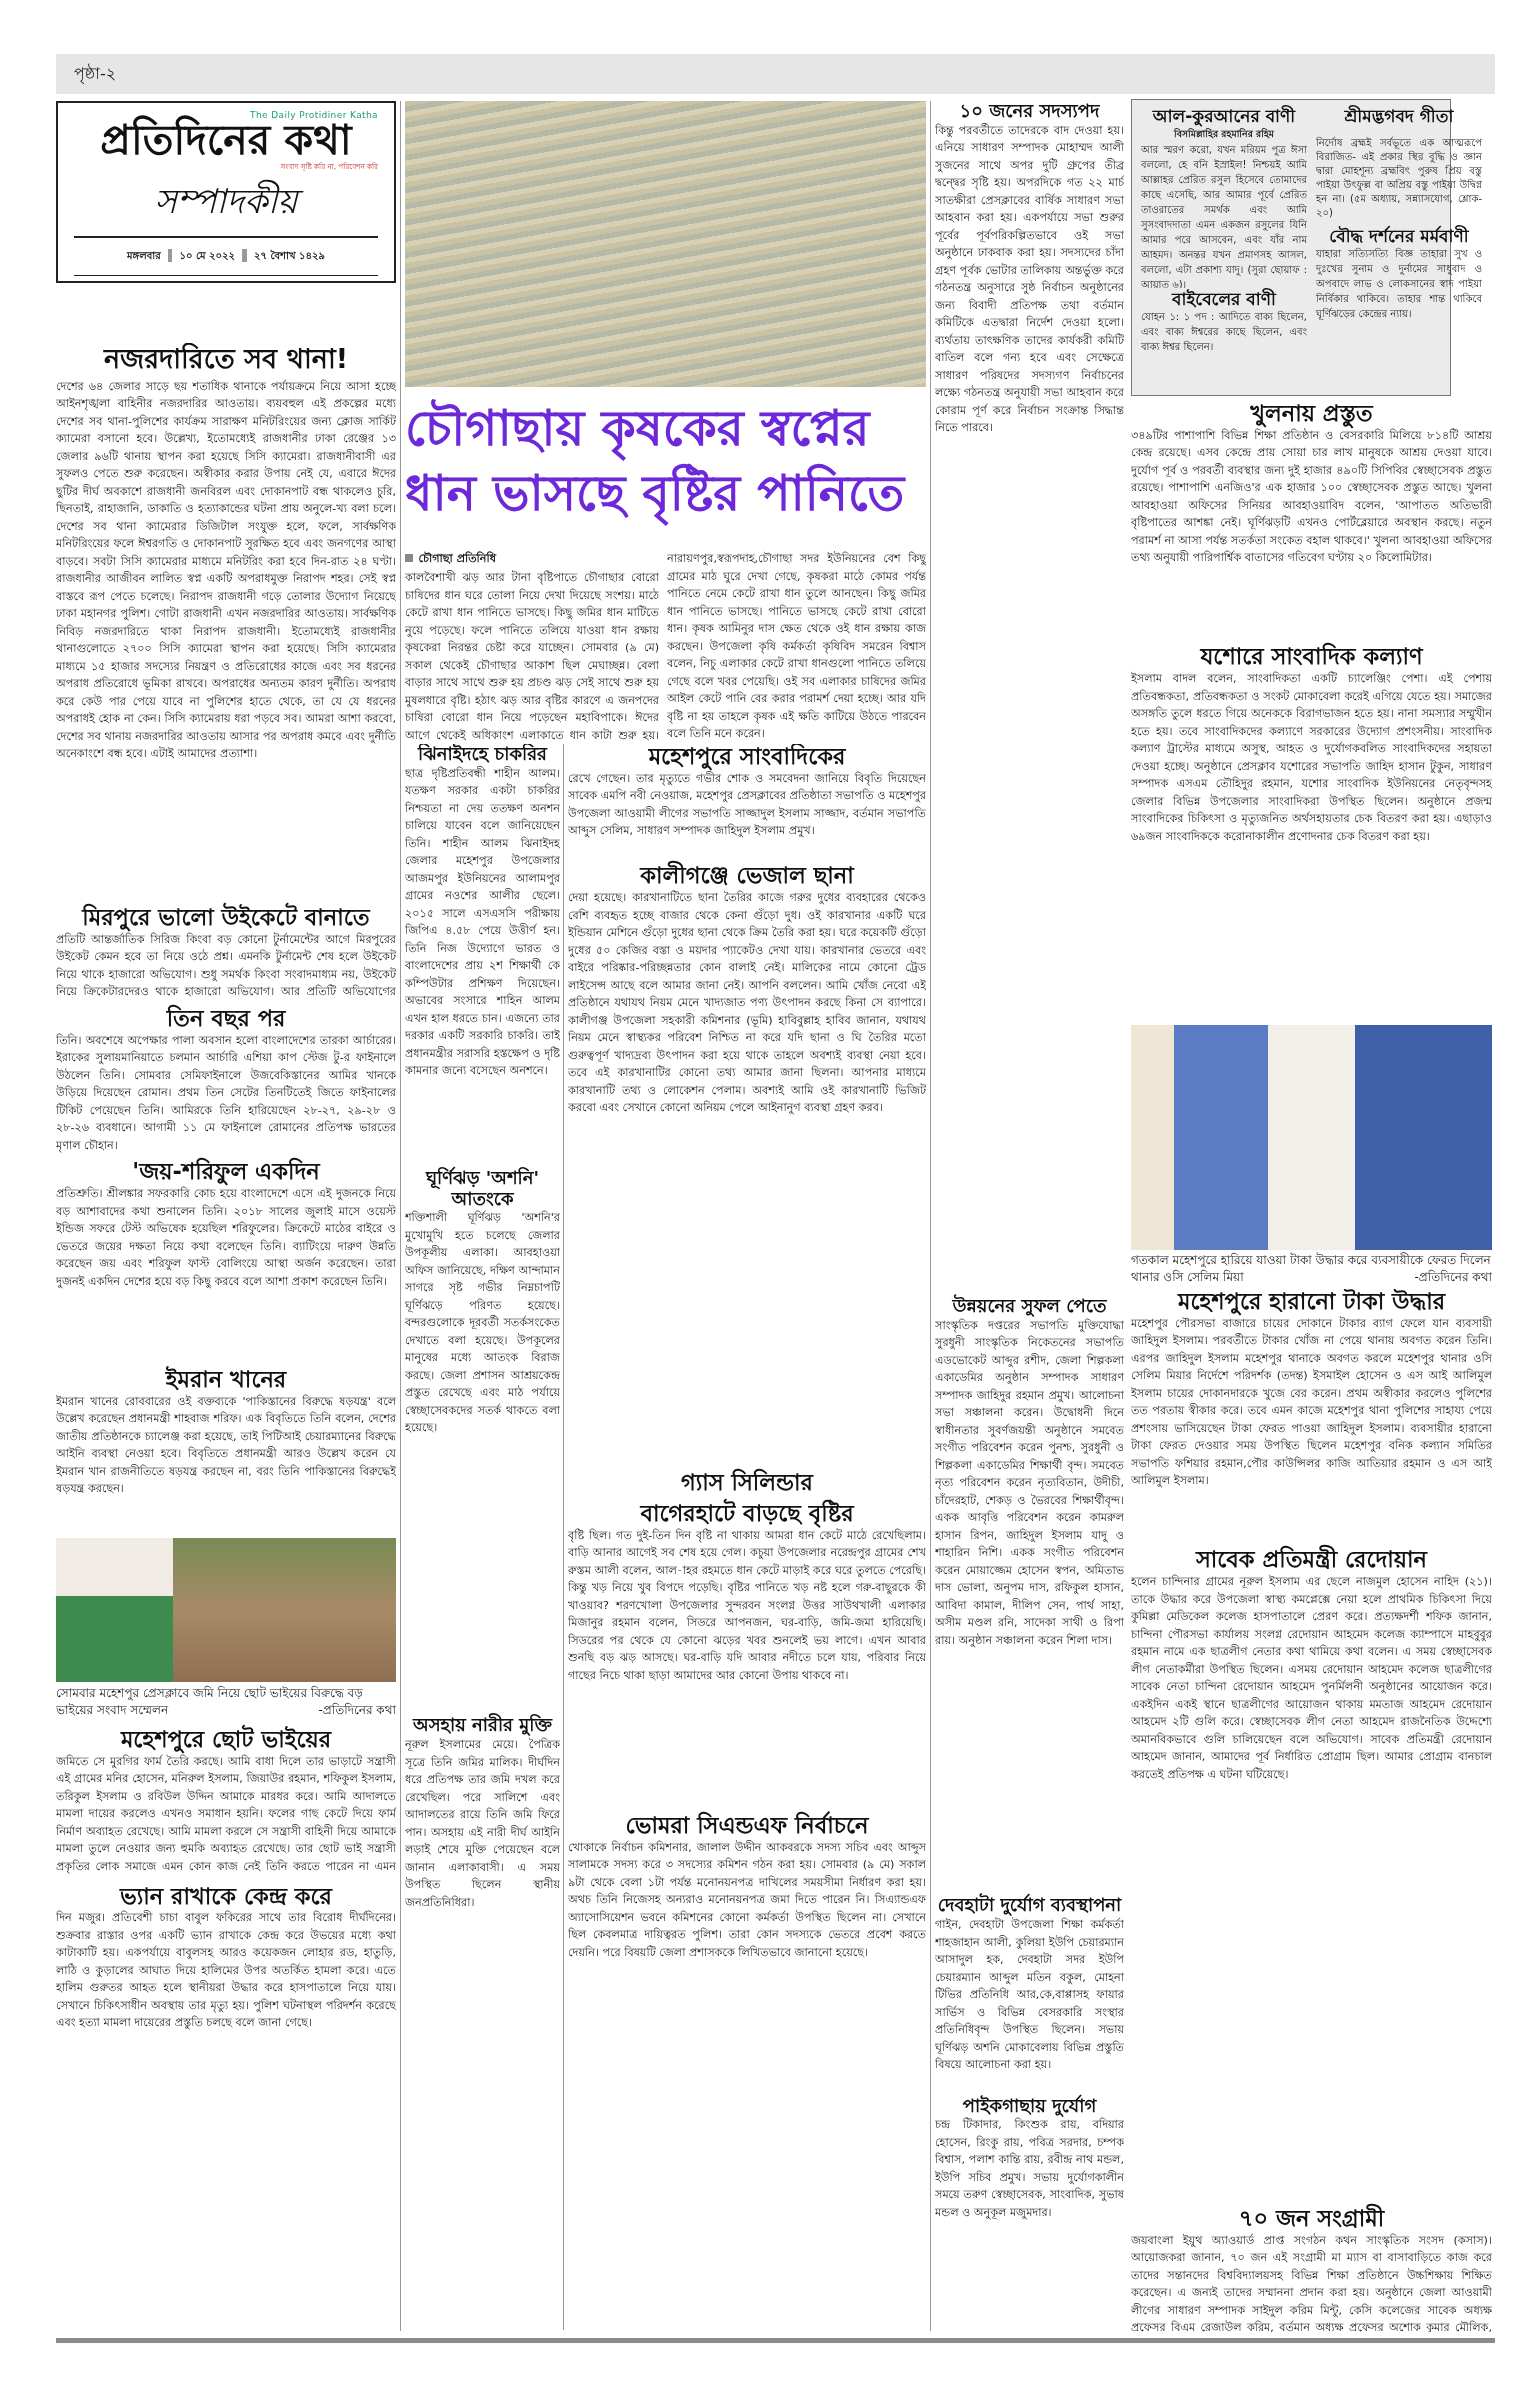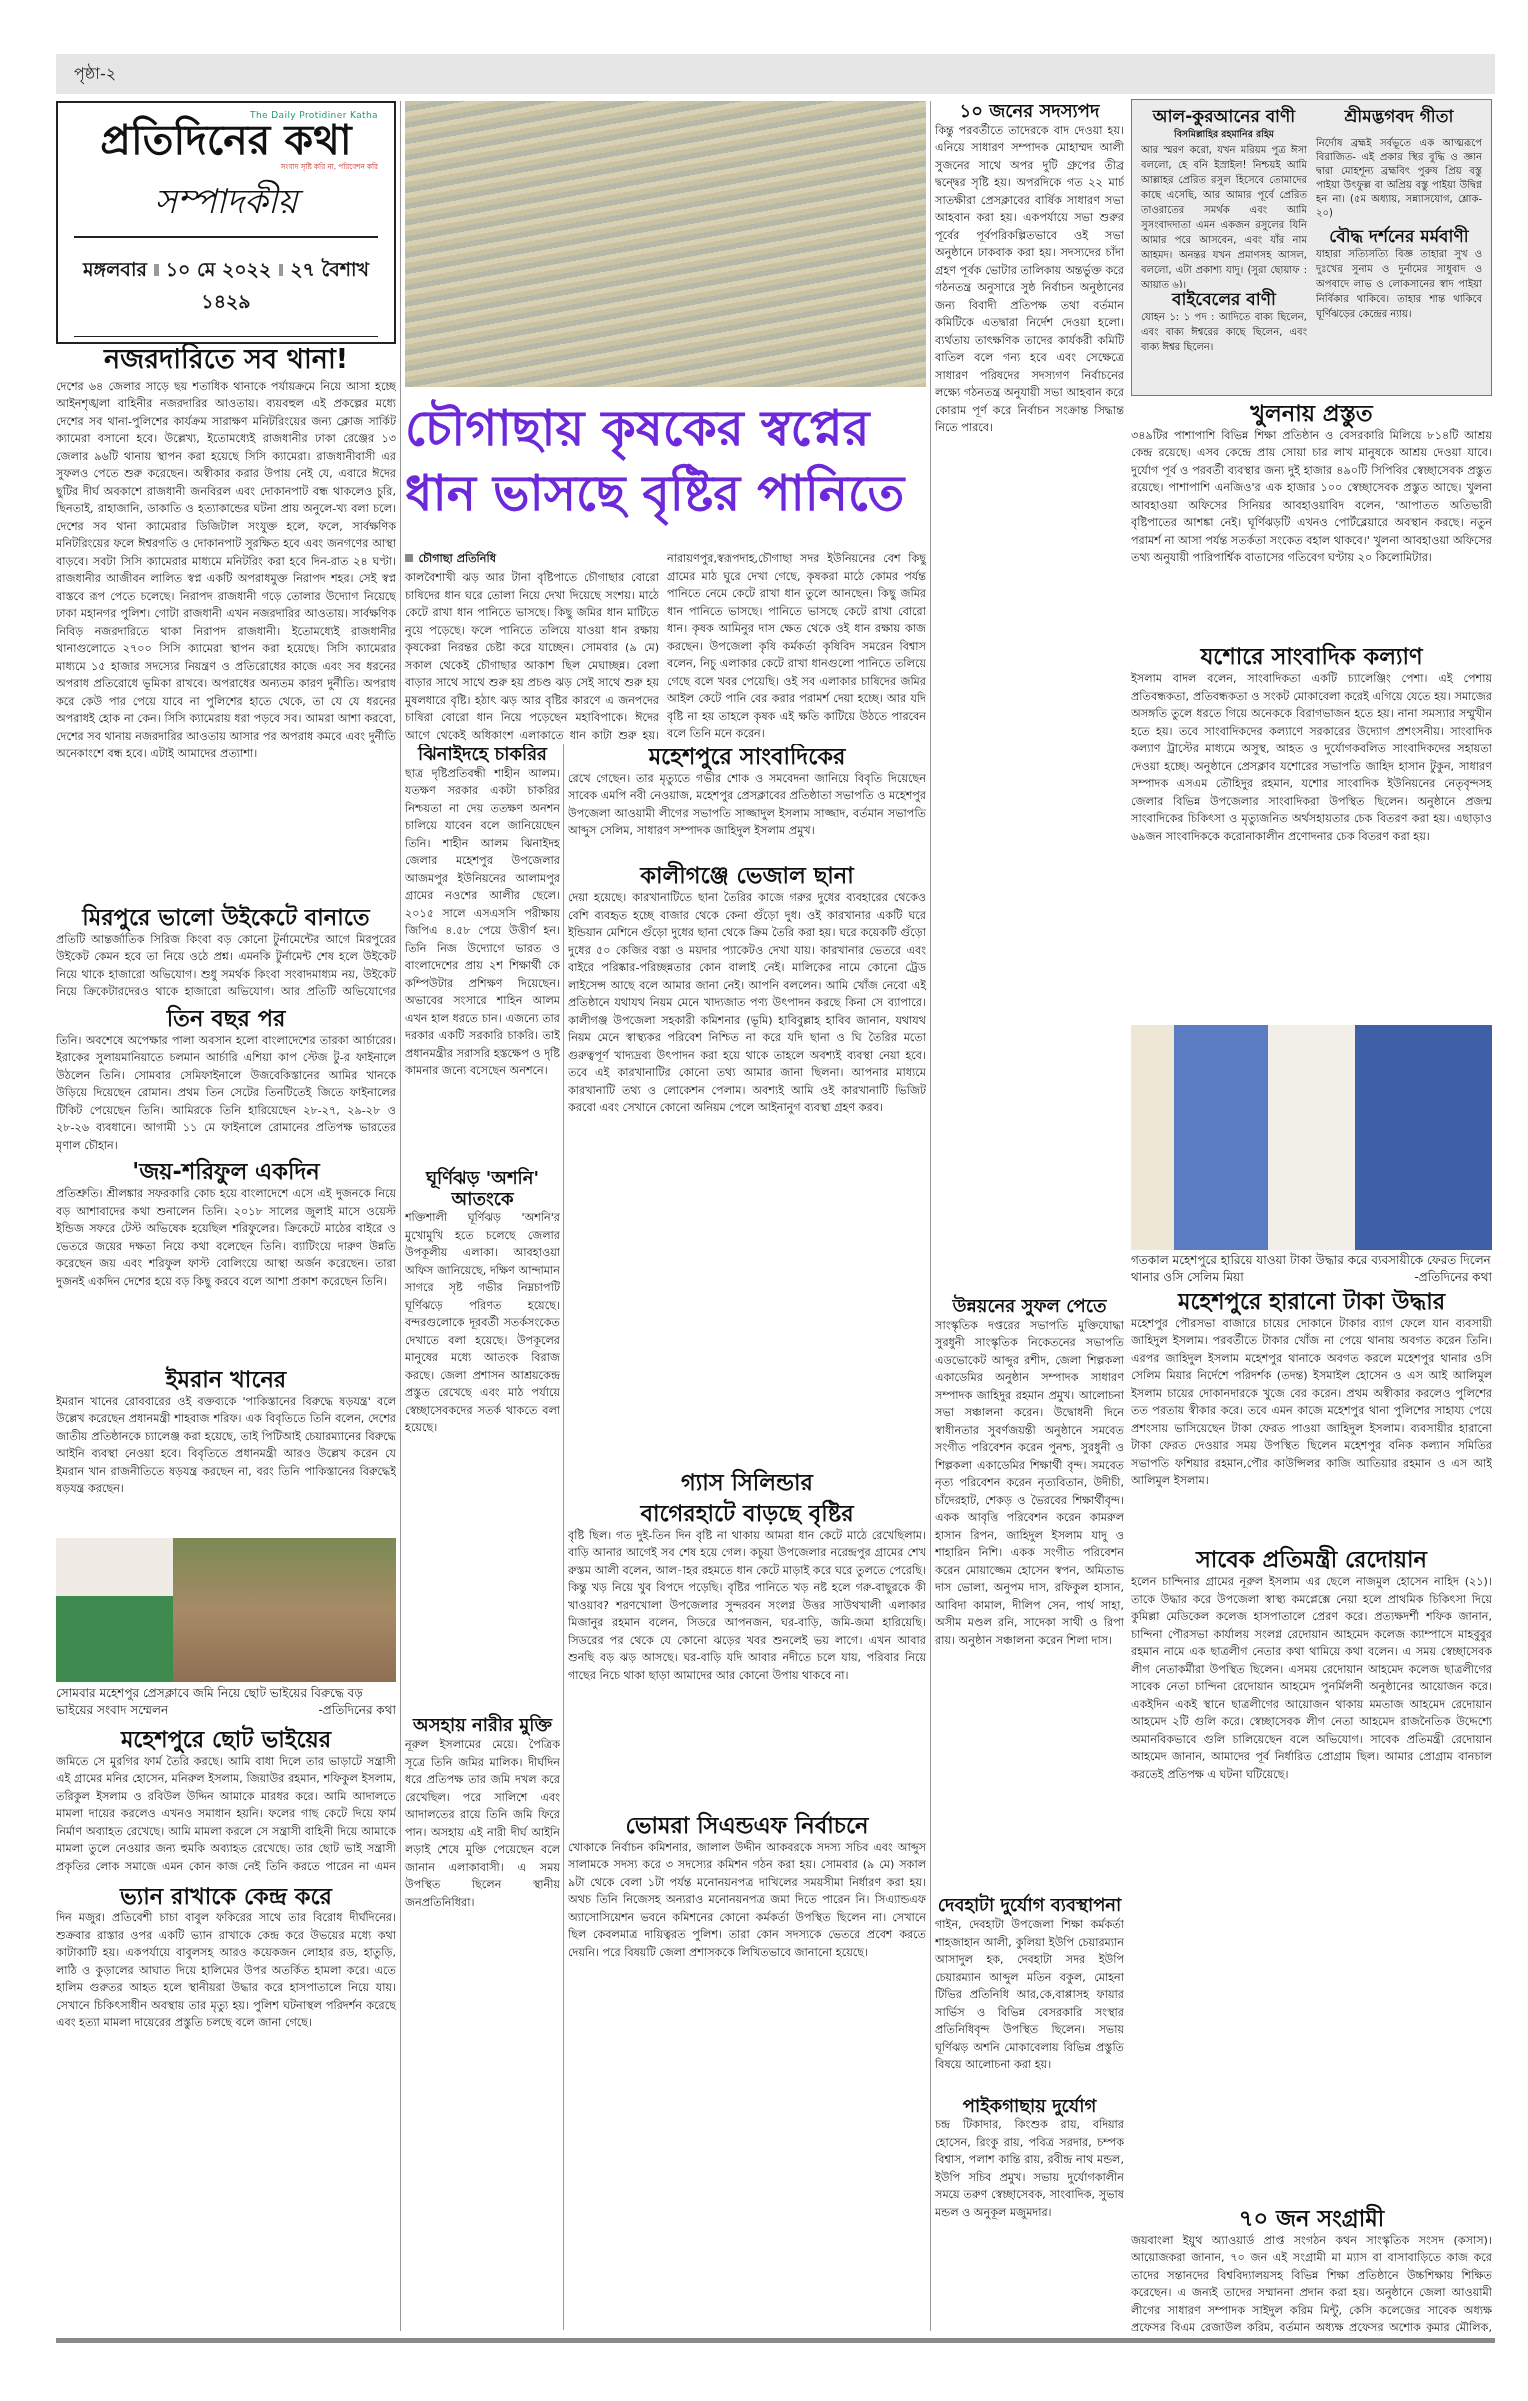--- a/index.html
+++ b/index.html
@@ -10,32 +10,32 @@
   .txt { font-size: 11.2px; line-height: 17.5px; text-align: justify; color: #222; }
   .hd { font-weight: bold; text-align: center; color: #111; line-height: 1.15; }
   .hd-lg { font-size: 27px; }
   .hd-md { font-size: 22.5px; }
   .hd-sm { font-size: 18px; }
   .masthead { position: absolute; left: 56px; top: 101px; width: 340px; border: 2.7px solid #222; padding: 7.2px 16px 5.4px; }
   .mh-en { font-size: 9px; color: #1e9e6f; text-align: right; letter-spacing: 0.4px; }
   .mh-title { font-size: 41px; font-weight: bold; text-align: center; line-height: 1; font-family: "DejaVu Serif", serif; color: #111; }
   .mh-tag { font-size: 7.2px; color: #c0302e; text-align: right; }
   .mh-sub { font-size: 34px; font-style: italic; text-align: center; font-family: "DejaVu Serif", serif; color: #111; margin: 1.8px 0 3.6px; }
-  .mh-date { border-top: 2.7px solid #222; border-bottom: 1.8px solid #222; font-size: 19px; font-weight: bold; text-align: center; padding: 17px 0; margin-top: 3.6px; }
+  .mh-date { border-top: 2.7px solid #222; border-bottom: 1.8px solid #222; font-size: 10px; font-weight: bold; text-align: center; padding: 10px 0; margin-top: 3.6px; }
   .mh-date .sep { display: inline-block; width: 4.5px; height: 12.6px; background: #999; margin: 0 7.2px; vertical-align: middle; }
   .photo { position: absolute; background: linear-gradient(160deg, #d9c9a8 0%, #a9b7b2 35%, #c8bda0 60%, #8e8f76 100%); }
   .photo.field { background: repeating-linear-gradient(170deg, #c9c2a3 0 5.4px, #b7b9a8 5.4px 10.8px, #d8d0b3 10.8px 16px), #c5bfa5; }
   .photo.office { background: linear-gradient(90deg, #efe7d6 0 12%, #5b7cc2 12% 38%, #f1efe7 38% 62%, #3f5fa8 62% 100%); }
   .photo.portrait { background: linear-gradient(180deg, #f0ebe4 0 40%, #3f8b4f 40% 100%); }
   .photo.trees { background: linear-gradient(180deg, #7a8a55 0%, #a78b66 50%, #8f6f53 100%); }
   .redhead { position: absolute; left: 405px; top: 396px; width: 521px; color: #6d28d9; font-weight: bold; text-align: left; font-size: 49px; line-height: 65px; font-family: "DejaVu Serif", serif; }
   .byline { font-weight: bold; font-size: 11.2px; }
   .byline .sq { display: inline-block; width: 8px; height: 8px; background: #888; margin-right: 5.4px; }
   .vline { position: absolute; width: 0.9px; background: #999; }
-  .quranbox { position: absolute; left: 1131px; top: 99px; width: 361px; height: 297px; background: #ebebeb; border: 1.8px solid #777; }
+  .quranbox { position: absolute; left: 1131px; top: 99px; width: 320px; height: 297px; background: #ebebeb; border: 1.8px solid #777; }
   .caption { font-size: 12px; line-height: 17px; }
   .caption .credit { float: right; }
   .bottombar { position: absolute; left: 56px; top: 2338px; width: 1439px; height: 5.4px; background: #8a8a8a; }
 </style>
 </head>
 <body>
 
 <div class="topbar">
   <span class="pg">পৃষ্ঠা-২</span>
 </div>

